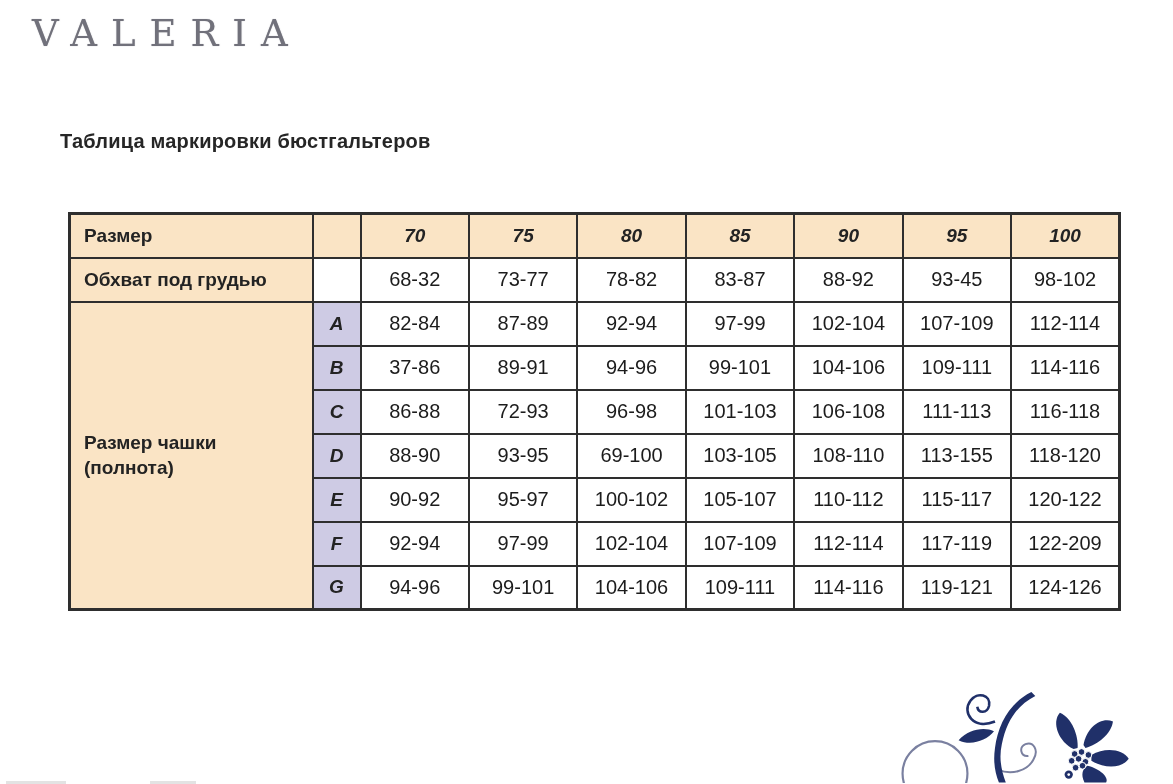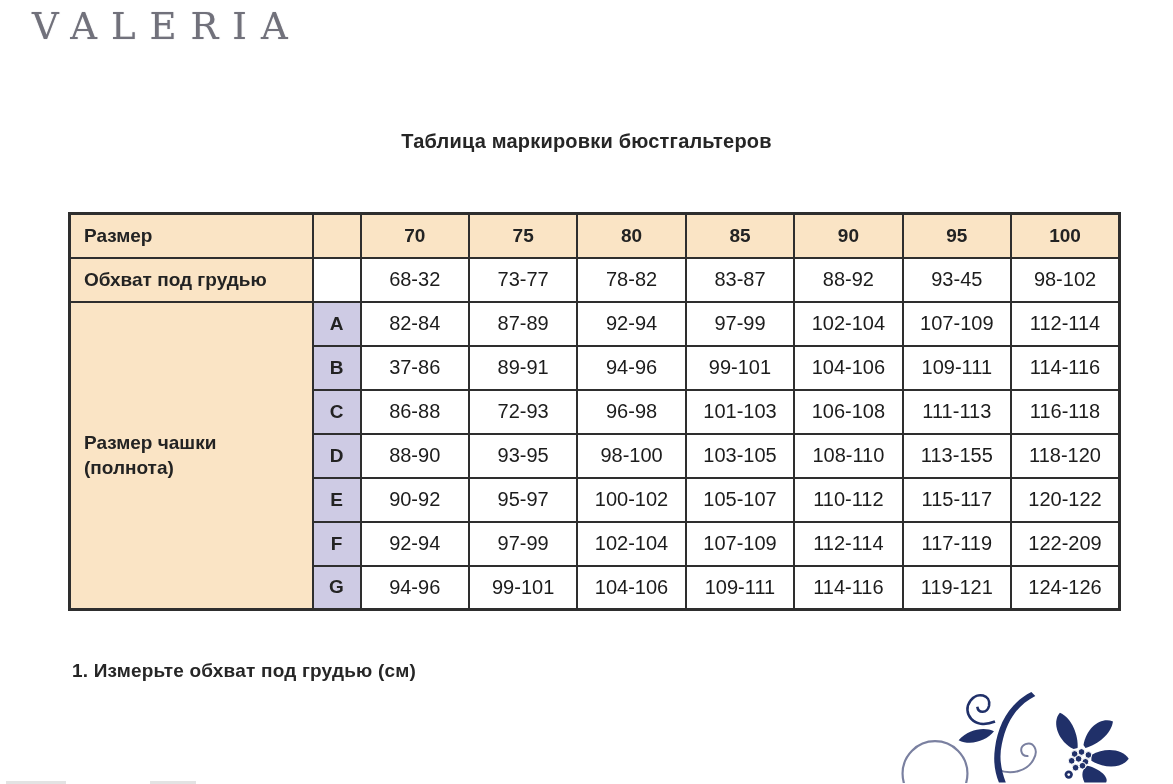--- a/index.html
+++ b/index.html
@@ -5,50 +5,50 @@
   * { margin:0; padding:0; box-sizing:border-box; }
   html,body { width:1173px; height:784px; }
   body {
     background:#ffffff;
     font-family:"Liberation Sans", sans-serif;
     position:relative;
     overflow:hidden;
     color:var(--text,#222);
   }
   .logo {
-    position:absolute; left:32px; top:5px;
+    position:absolute; left:32px; top:12px;
     font-family:"DejaVu Serif", serif;
     font-size:37px; font-weight:400;
     letter-spacing:14px;
     color:var(--logo_gray,#71717b);
     text-shadow:0 0 1px rgba(120,120,130,.55);
   }
   .title {
     position:absolute; left:60px; top:130px; width:1053px;
-    text-align:center; font-size:20px; font-weight:bold;
+    font-size:20px; font-weight:bold;
     color:#262626; letter-spacing:.2px;
   }
   table.chart {
     position:absolute; left:60px; top:212px; width:1053px;
     border-collapse:collapse; table-layout:fixed;
     border:3px solid var(--border,#2e2e2e);
     margin-left:8px;
   }
   .cell {
     border:2px solid var(--border,#2e2e2e);
     height:44px; font-size:20px; text-align:center;
     vertical-align:middle; background:#ffffff; color:#1c1c1c;
   }
   .peach    { background:var(--peach,#fae4c5); }
   .lavender { background:var(--lavender,#cecbe4); }
   .label {
     text-align:left; padding-left:13px;
     font-weight:bold; font-size:19px; color:#232323;
   }
-  .num, .letter { font-weight:bold; font-size:19px; color:#232323; }
+  .num, .letter { font-weight:bold; font-size:19px; color:#232323;font-style:italic; }
   .cup-merged { line-height:1.35; }
   .notes { position:absolute; left:72px; top:660px; }
   .note {
     font-size:19px; font-weight:bold; color:#262626;
     margin-bottom:17px; letter-spacing:.2px;
   }
   .ornament { position:absolute; right:2px; top:659px; }
   .crop-hint { position:absolute; background:#e3e3e3; height:3px; }
 </style>
 </head>
@@ -126,21 +126,21 @@
         <td class="cell">96-98</td>
         <td class="cell">101-103</td>
         <td class="cell">106-108</td>
         <td class="cell">111-113</td>
         <td class="cell">116-118</td>
       </tr>
       <tr>
         <td class="cell lavender letter">D</td>
         <td class="cell">88-90</td>
         <td class="cell">93-95</td>
-        <td class="cell">98-100</td>
+        <td class="cell">69-100</td>
         <td class="cell">103-105</td>
         <td class="cell">108-110</td>
         <td class="cell">113-155</td>
         <td class="cell">118-120</td>
       </tr>
       <tr>
         <td class="cell lavender letter">E</td>
         <td class="cell">90-92</td>
         <td class="cell">95-97</td>
         <td class="cell">100-102</td>
@@ -166,21 +166,20 @@
         <td class="cell">104-106</td>
         <td class="cell">109-111</td>
         <td class="cell">114-116</td>
         <td class="cell">119-121</td>
         <td class="cell">124-126</td>
       </tr>
     </tbody>
 </table>
 
 <div class="notes">
-  <div class="note">1. Измерьте обхват под грудью (см)</div>
 </div>
 
 <svg class="ornament" viewBox="0 0 300 125" width="295" height="124" aria-hidden="true">
 
   <circle cx="60" cy="116" r="33" style="fill:none;stroke:var(--ornament_light,#7a80a0);stroke-width:2.2"></circle>
   <path d="M124,112 C138,118 154,113 160,102 C166,92 160,83 152,86 C145,89 147,99 155,98" style="fill:none;stroke:var(--ornament_light,#7a80a0);stroke-width:2"></path>
 
   <path d="M121,63 C99,72 87,54 96,42 C103,32 117,36 115,47 C113,55 104,55 103,48" style="fill:none;stroke:var(--ornament_navy,#203069);stroke-width:2.6"></path>
 
   <path d="M158,33 C136,44 124,66 121,90 C119,104 121,115 125,125 L132,125 C127,112 125,99 128,86 C133,62 144,46 162,37 Z" style="fill:var(--ornament_navy,#203069)"></path>

